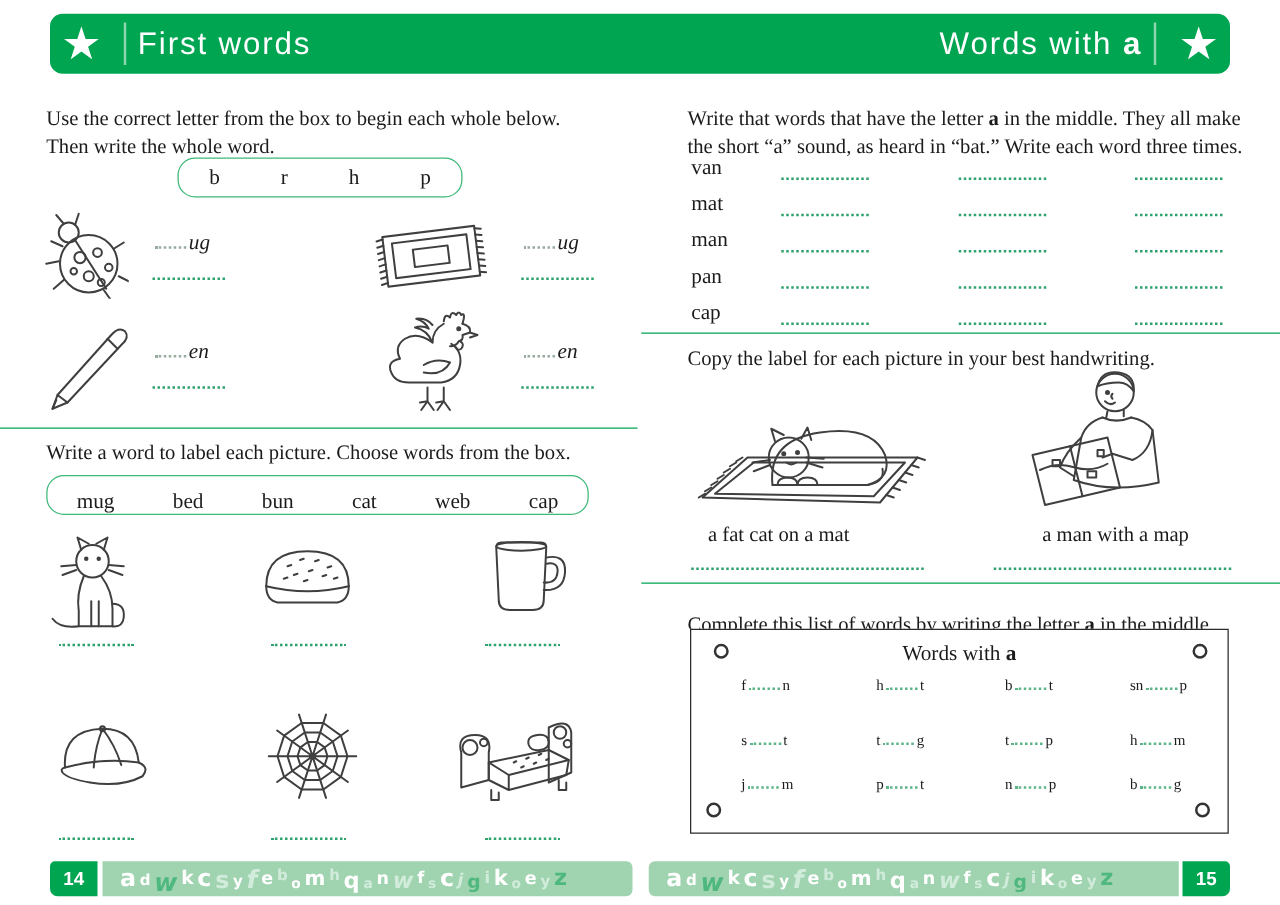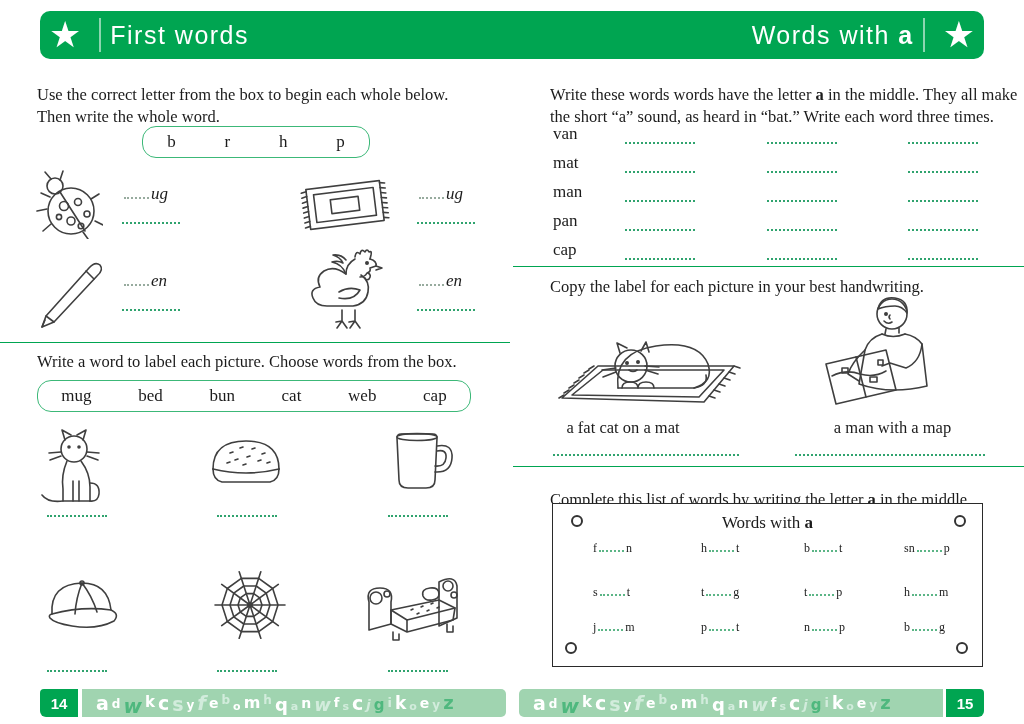--- a/index.html
+++ b/index.html
@@ -147,21 +147,21 @@
   </div>
   <div class="abs" style="left:417px; top:271px;">
     <div><span class="blank"></span><span class="sfx">en</span></div>
     <div class="ansline" style="width:58px; margin-top:8px;"></div>
   </div>
 
   <div class="abs divider" style="left:0; top:342px; width:510px;"></div>
 
   <div class="abs instr" style="left:37px; top:351px; width:470px;">Write a word to label each picture. Choose words from the box.</div>
 
-  <div class="abs greenbox" style="left:37px; top:380px; width:434px; height:32px;">
+  <div class="abs greenbox" style="left:37px; top:380px; width:434px; height:32px;align-items:flex-end;">
     <span>mug</span>
     <span>bed</span>
     <span>bun</span>
     <span>cat</span>
     <span>web</span>
     <span>cap</span>
   </div>
 
   <div class="abs" style="left:40px; top:427px;">
     <svg width="72" height="82" viewBox="0 0 72 82">
@@ -244,21 +244,21 @@
       <path d="M30 66 l0 8 6 0 0-6 M84 58 l0 8 6 0 0-6"></path>
     </g>
       </svg>
   </div>
 
   <div class="abs ansline" style="left:47px; top:660px; width:60px;"></div>
   <div class="abs ansline" style="left:217px; top:660px; width:60px;"></div>
   <div class="abs ansline" style="left:388px; top:660px; width:60px;"></div>
 
   <div class="abs instr" style="left:550px; top:84px; width:470px;">
-    <span style="display:block"><span>Write these words words have the letter </span><span class="bold-a">a</span><span> in the middle. They all make</span></span>
+    <span style="display:block"><span>Write that words that have the letter </span><span class="bold-a">a</span><span> in the middle. They all make</span></span>
     <span style="display:block">the short “a” sound, as heard in “bat.” Write each word three times.</span>
   </div>
 
   <div class="abs" style="left:553px; top:124px; width:440px; height:26px; font-size:17px;">
     <span>van</span>
     <span class="abs ansline" style="left:72px; top:8px; width:70px;"></span>
     <span class="abs ansline" style="left:214px; top:8px; width:70px;"></span>
     <span class="abs ansline" style="left:355px; top:8px; width:70px;"></span>
   </div>
   <div class="abs" style="left:553px; top:153px; width:440px; height:26px; font-size:17px;">

